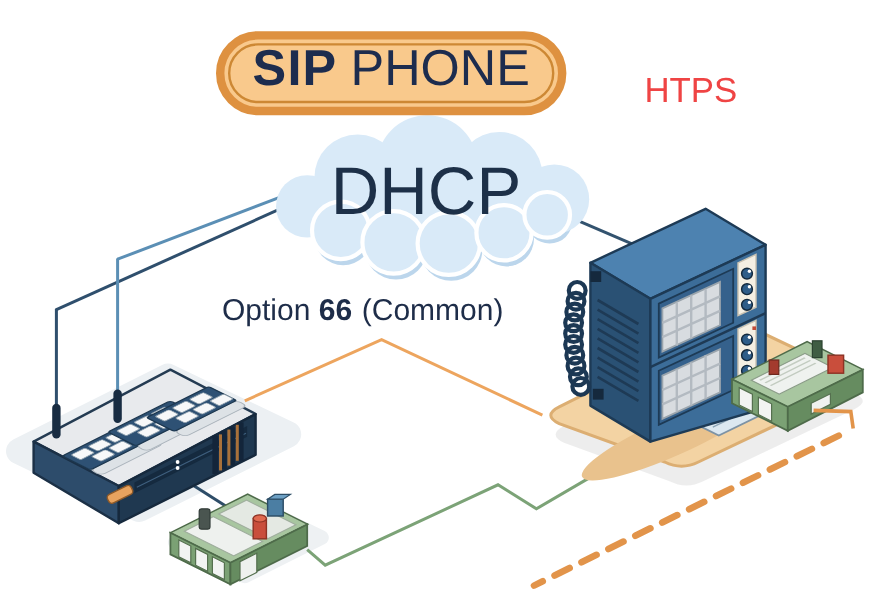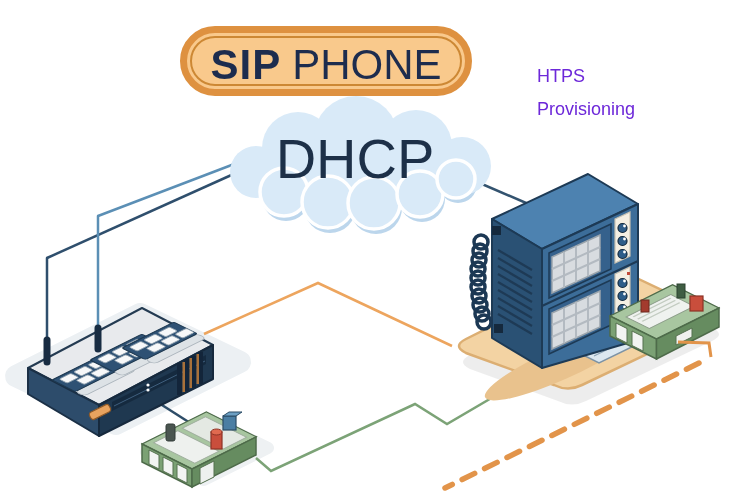--- a/index.html
+++ b/index.html
@@ -2,25 +2,25 @@
 <html><head>
 <meta charset="utf-8">
 <style>
   html,body{margin:0;padding:0}
   body{width:740px;height:493px;position:relative;background:#ffffff;
        font-family:"Liberation Sans",sans-serif;overflow:hidden}
   .stage{position:absolute;inset:0}
   svg{position:absolute;left:0;top:0}
   .badge{position:absolute;left:180px;top:26px;width:278px;height:56px;
          background:#f9c98c;border:7px solid #de9140;border-radius:46px;
-         display:flex;align-items:flex-end;justify-content:center}
+         display:flex;align-items:flex-start;justify-content:center}
   .badge::before{content:"";position:absolute;inset:3px;border:2px solid #cd8834;border-radius:38px}
   .badge-text{font-size:42px;color:#1d2c4e;white-space:nowrap}
   .badge-bold{font-weight:700;margin-right:11px;letter-spacing:1px}
-  .htps{position:absolute;left:537px;top:60px;font-size:18px;line-height:33px;color:#6d28d9}
+  .htps{position:absolute;left:537px;top:60px;font-size:29px;line-height:33px;color:#ef4444}
   .opt{position:absolute;color:#1e2d49;font-size:25px;white-space:nowrap}
   .opt .num{font-weight:700}
   .opt .pre{margin-right:7px}
   .opt .num{margin-right:8px}
   #opt66{left:185px;top:245px}
   #opt160{left:216px;top:376px}
 </style>
 </head>
 <body>
 
@@ -245,18 +245,18 @@
     <polygon points="223,416 229,412 242,412 236,416" fill="#6da0c4" stroke="#2c4d66" stroke-width="1"></polygon>
   </g>
 </svg>
 
 <div class="badge">
   <div class="badge-text"><span class="badge-bold">SIP</span><span>PHONE</span></div>
 </div>
 
 <div class="htps">
   <div>HTPS</div>
-  <div>Provisioning</div>
 </div>
 
+<div class="opt" id="opt66"><span class="pre">Option</span><span class="num">66</span><span>(Common)</span></div>
 
 
 </div>
 
 </body></html>

